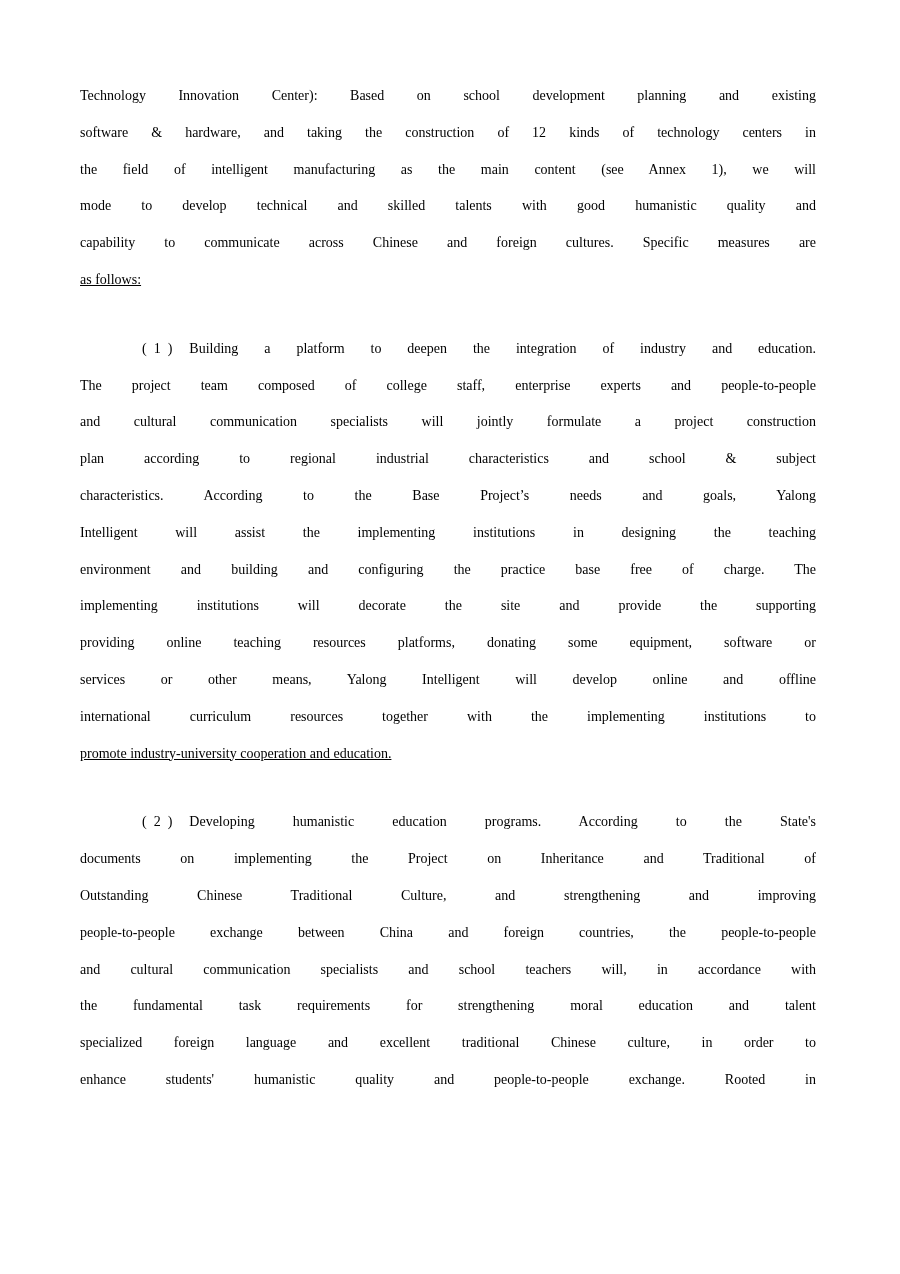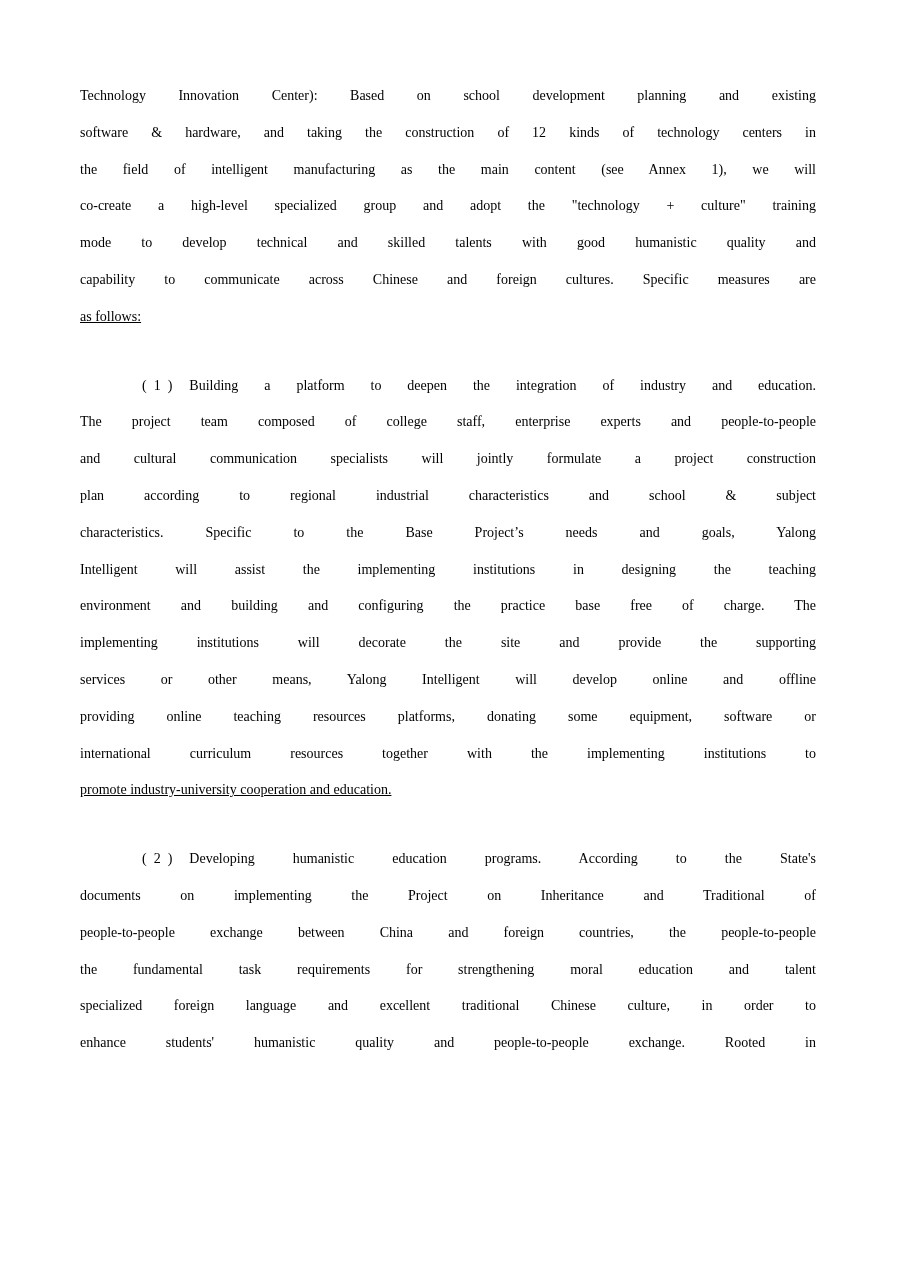--- a/index.html
+++ b/index.html
@@ -48,41 +48,42 @@
 </style>
 </head>
 <body>
 
 <div class="page">
   <div id="doc">
       <div class="para">
         <div class="line first">Technology Innovation Center): Based on school development planning and existing</div>
         <div class="line">software &amp; hardware, and taking the construction of 12 kinds of technology centers in</div>
         <div class="line">the field of intelligent manufacturing as the main content (see Annex 1), we will</div>
-        <div class="line">co-create a high-level specialized group and adopt the "technology + culture" training</div>
         <div class="line">mode to develop technical and skilled talents with good humanistic quality and</div>
         <div class="line">capability to communicate across Chinese and foreign cultures. Specific measures are</div>
         <div class="line no-stretch">as follows:</div>
       </div>
       <div class="para indented">
         <div class="line first"><span class="marker">(1)</span>Building a platform to deepen the integration of industry and education.</div>
         <div class="line">The project team composed of college staff, enterprise experts and people-to-people</div>
         <div class="line">and cultural communication specialists will jointly formulate a project construction</div>
         <div class="line">plan according to regional industrial characteristics and school &amp; subject</div>
-        <div class="line">characteristics. Specific to the Base Project’s needs and goals, Yalong</div>
+        <div class="line">characteristics. According to the Base Project’s needs and goals, Yalong</div>
         <div class="line">Intelligent will assist the implementing institutions in designing the teaching</div>
         <div class="line">environment and building and configuring the practice base free of charge. The</div>
         <div class="line">implementing institutions will decorate the site and provide the supporting</div>
+        <div class="line">providing online teaching resources platforms, donating some equipment, software or</div>
         <div class="line">services or other means, Yalong Intelligent will develop online and offline</div>
-        <div class="line">providing online teaching resources platforms, donating some equipment, software or</div>
         <div class="line">international curriculum resources together with the implementing institutions to</div>
         <div class="line no-stretch">promote industry-university cooperation and education.</div>
       </div>
       <div class="para indented">
         <div class="line first"><span class="marker">(2)</span>Developing humanistic education programs. According to the State's</div>
         <div class="line">documents on implementing the Project on Inheritance and Traditional of</div>
+        <div class="line">Outstanding Chinese Traditional Culture, and strengthening and improving</div>
         <div class="line">people-to-people exchange between China and foreign countries, the people-to-people</div>
+        <div class="line">and cultural communication specialists and school teachers will, in accordance with</div>
         <div class="line">the fundamental task requirements for strengthening moral education and talent</div>
         <div class="line">specialized foreign language and excellent traditional Chinese culture, in order to</div>
         <div class="line">enhance students' humanistic quality and people-to-people exchange. Rooted in</div>
       </div>
     </div>
 </div>
 
 </body></html>

